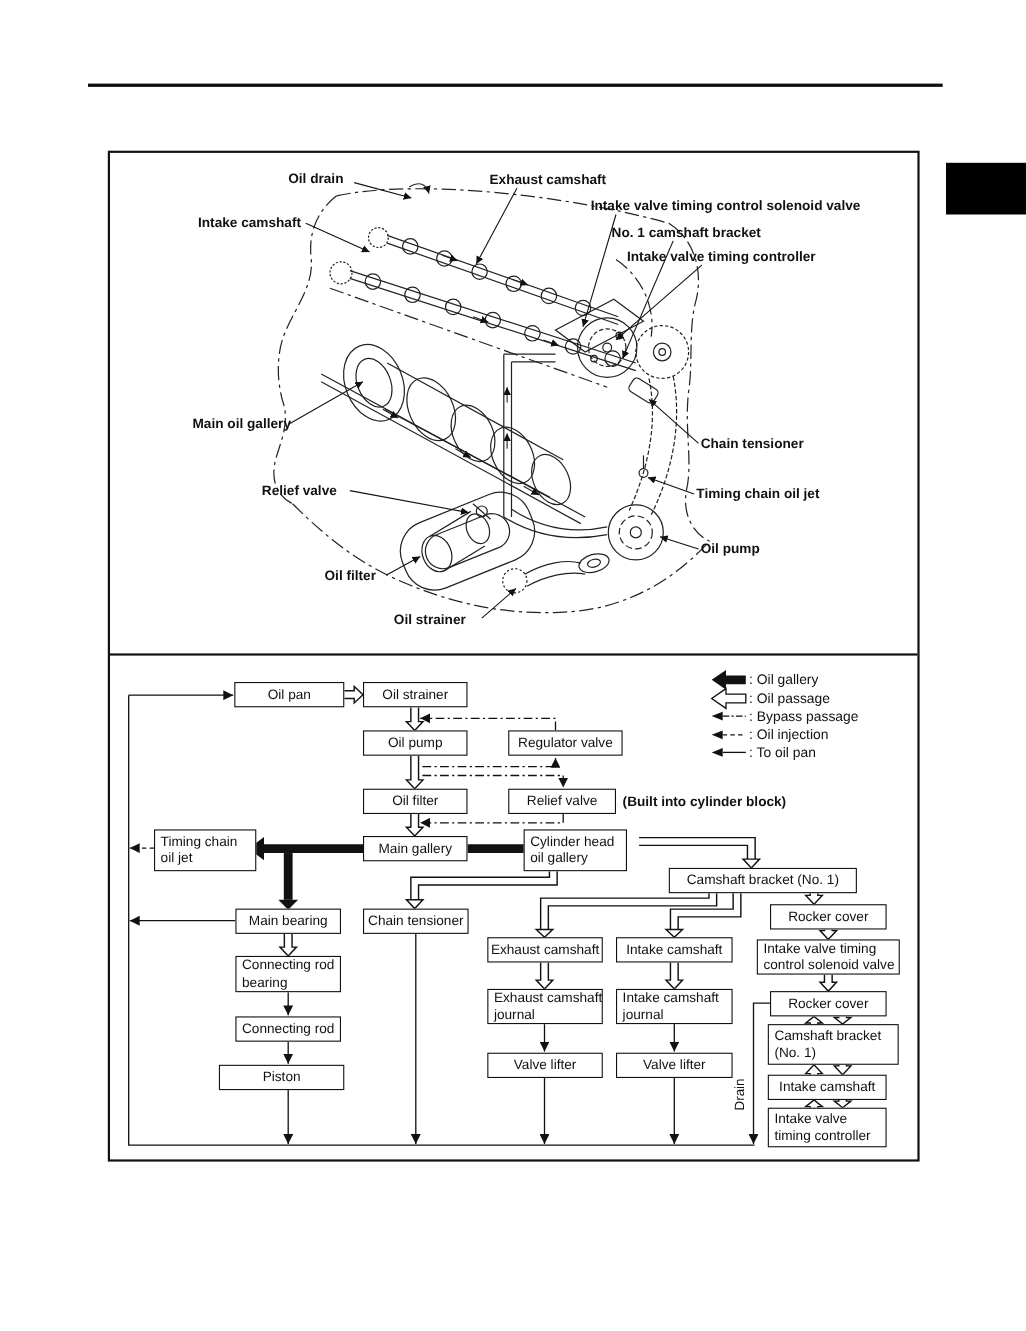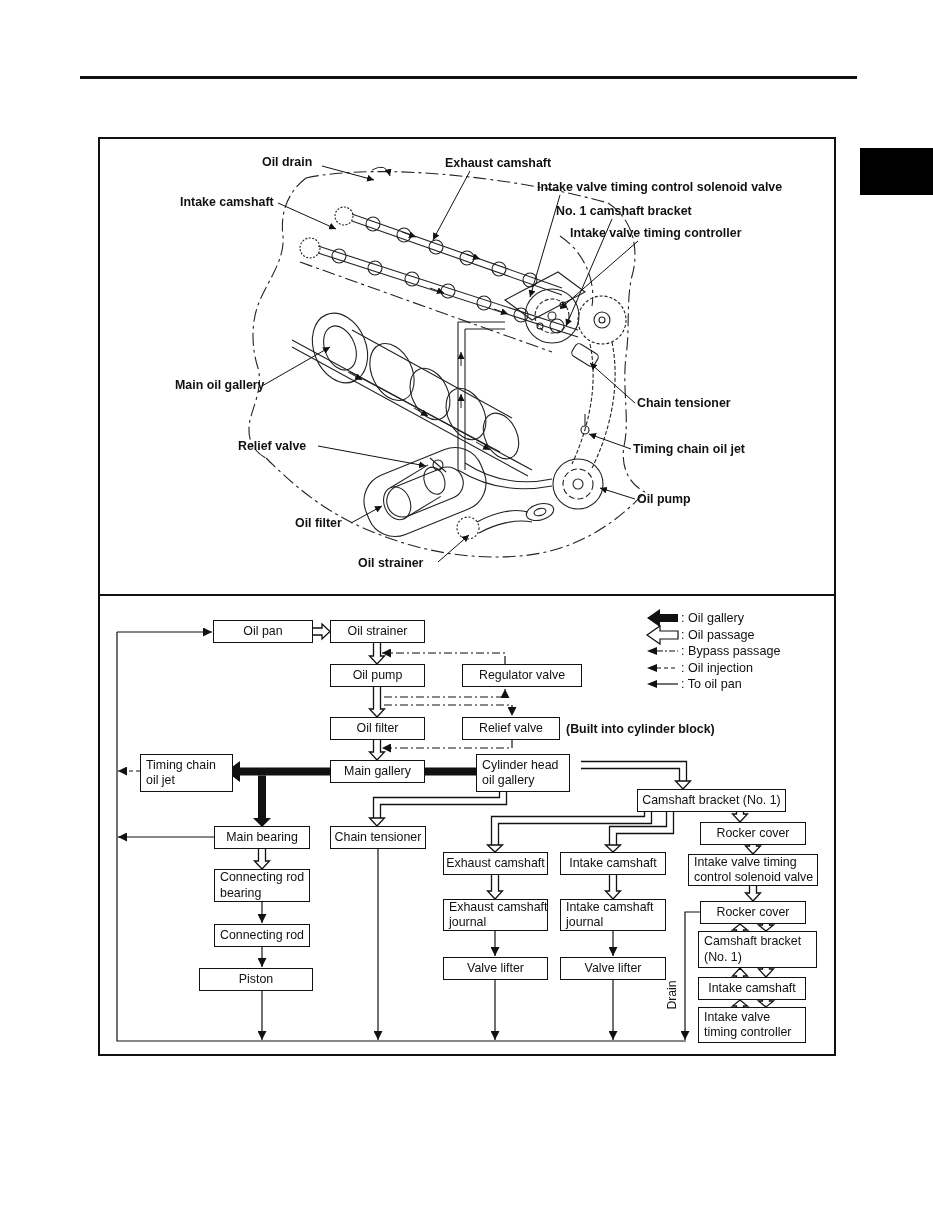--- a/index.html
+++ b/index.html
@@ -270,35 +270,35 @@
 
 <div class="legend-lbl" style="left:681px;top:611px">: Oil gallery</div>
 <div class="legend-lbl" style="left:681px;top:628px">: Oil passage</div>
 <div class="legend-lbl" style="left:681px;top:644px">: Bypass passage</div>
 <div class="legend-lbl" style="left:681px;top:661px">: Oil injection</div>
 <div class="legend-lbl" style="left:681px;top:677px">: To oil pan</div>
 
 <div class="fbox" style="left:213px;top:620px;width:100px;height:23px">Oil pan</div>
 <div class="fbox" style="left:330px;top:620px;width:95px;height:23px">Oil strainer</div>
 <div class="fbox" style="left:330px;top:664px;width:95px;height:23px">Oil pump</div>
-<div class="fbox" style="left:462px;top:664px;width:120px;height:23px">Regulator valve</div>
+<div class="fbox" style="left:462px;top:664px;width:104px;height:23px">Regulator valve</div>
 <div class="fbox" style="left:330px;top:717px;width:95px;height:23px">Oil filter</div>
 <div class="fbox" style="left:462px;top:717px;width:98px;height:23px">Relief valve</div>
 <div class="elbl" style="left:566px;top:722px">(Built into cylinder block)</div>
 
 <div class="fbox ml" style="left:140px;top:754px;width:93px;height:38px">
   <span>Timing chain</span>
   <span>oil jet</span>
 </div>
 <div class="fbox" style="left:330px;top:760px;width:95px;height:23px">Main gallery</div>
 <div class="fbox ml" style="left:476px;top:754px;width:94px;height:38px">
   <span>Cylinder head</span>
   <span>oil gallery</span>
 </div>
-<div class="fbox" style="left:637px;top:789px;width:149px;height:23px">Camshaft bracket (No. 1)</div>
+<div class="fbox" style="left:608px;top:789px;width:171px;height:23px">Camshaft bracket (No. 1)</div>
 <div class="fbox" style="left:700px;top:822px;width:106px;height:23px">Rocker cover</div>
 <div class="fbox" style="left:214px;top:826px;width:96px;height:23px">Main bearing</div>
 <div class="fbox" style="left:330px;top:826px;width:96px;height:23px">Chain tensioner</div>
 <div class="fbox" style="left:443px;top:852px;width:105px;height:23px">Exhaust camshaft</div>
 <div class="fbox" style="left:560px;top:852px;width:106px;height:23px">Intake camshaft</div>
 <div class="fbox ml" style="left:688px;top:854px;width:130px;height:32px">
   <span>Intake valve timing</span>
   <span>control solenoid valve</span>
 </div>
 <div class="fbox ml" style="left:214px;top:869px;width:96px;height:33px">

